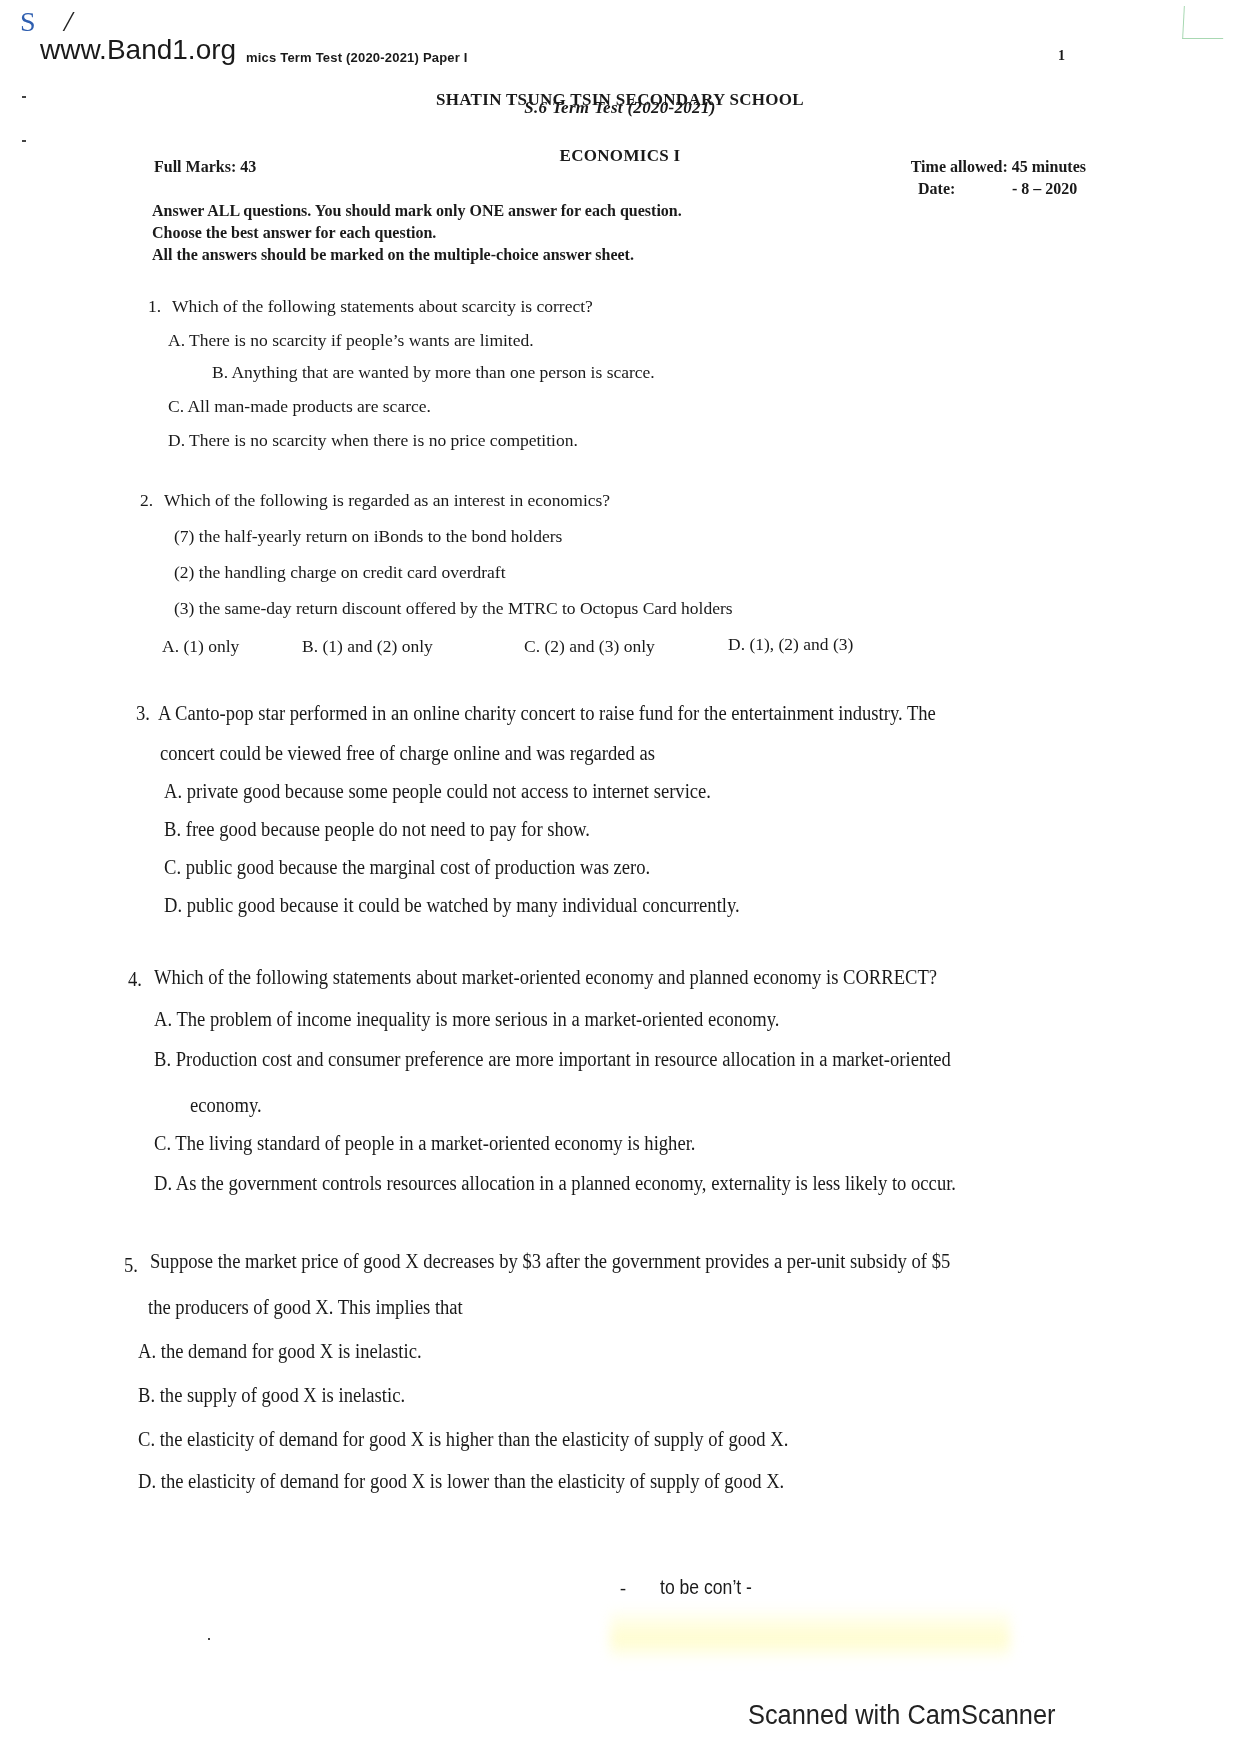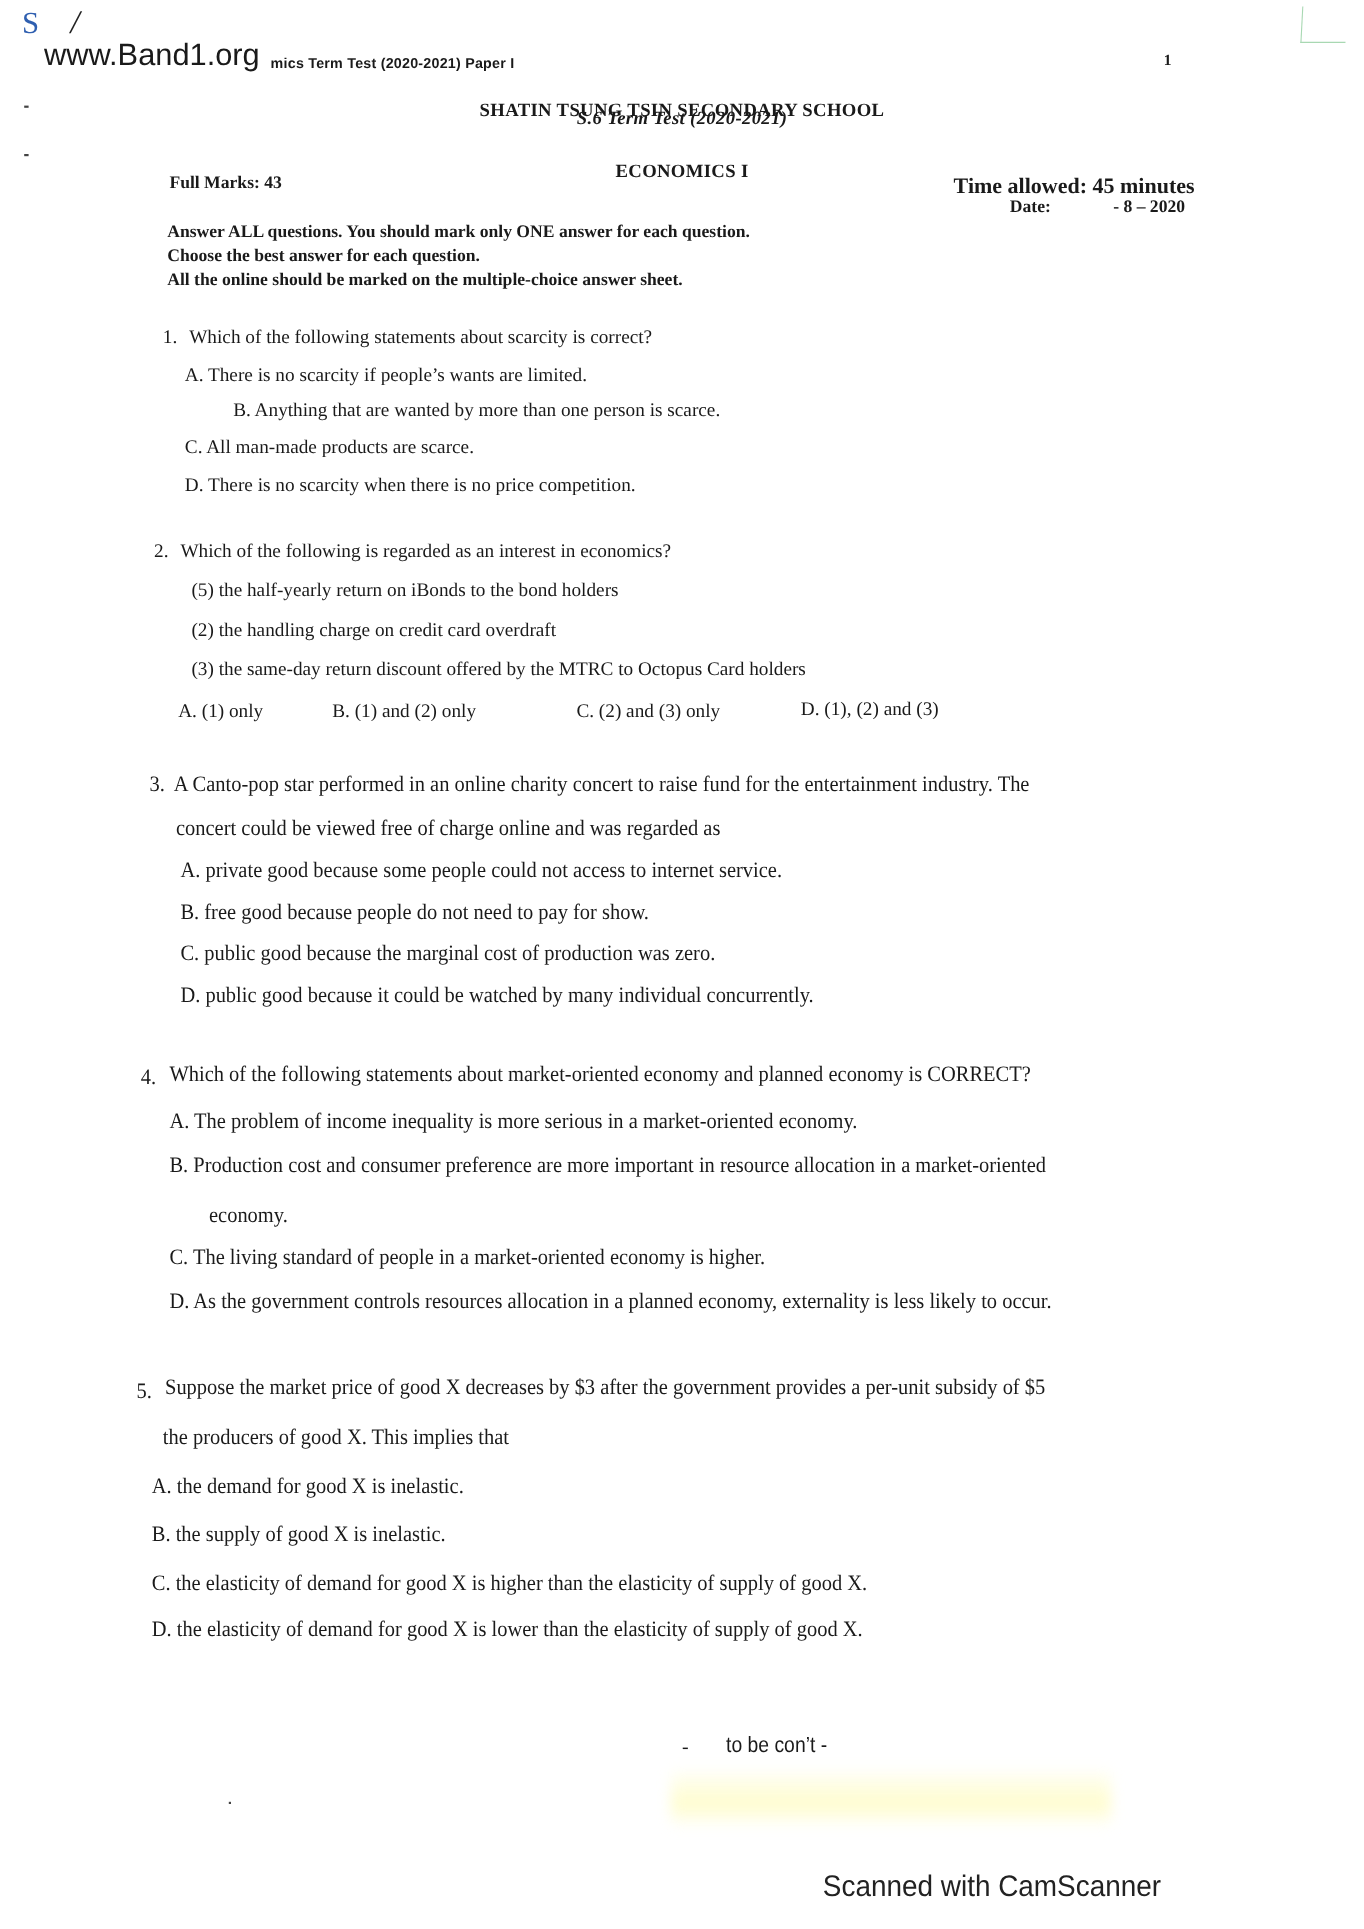--- a/index.html
+++ b/index.html
@@ -20,21 +20,21 @@
     .corner { left: 1183px; top: 6px; width: 40px; height: 32px;
       border-left: 1px solid #a8d8b2; border-bottom: 1px solid #a8d8b2; transform: skewX(-3deg); }
     .dot { width: 4px; height: 2px; background: #444; }
 
     
     .center-line { left: 0; width: 1240px; text-align: center; font-weight: bold; font-size: 17px; letter-spacing: 0.3px; }
     .l-school { top: 90px; }
     .l-term { top: 98px; font-style: italic; }
     .l-subject { top: 146px; }
     .fullmarks { left: 154px; top: 158px; font-size: 16px; font-weight: bold; }
-    .timeallowed { right: 154px; top: 158px; font-size: 20px; font-weight: bold; }
+    .timeallowed { right: 154px; top: 158px; font-size: 16px; font-weight: bold; }
     .date-label { left: 918px; top: 180px; font-size: 16px; font-weight: bold; }
     .date-value { left: 1012px; top: 180px; font-size: 16px; font-weight: bold; }
     .instr { left: 152px; font-size: 16px; font-weight: bold; text-align: right; }
     .instr-0 { top: 202px; } .instr-1 { top: 224px; } .instr-2 { top: 246px; }
 
     
     .q { font-size: 17.5px; }
     .q-lg { font-size: 20px; transform: scaleX(0.93); transform-origin: left top; }
     .opt { font-size: 17.5px; }
 
@@ -63,35 +63,35 @@
 <div class="abs center-line l-school">SHATIN TSUNG TSIN SECONDARY SCHOOL</div>
 <div class="abs center-line l-term">S.6 Term Test (2020-2021)</div>
 <div class="abs center-line l-subject">ECONOMICS I</div>
 <div class="abs fullmarks">Full Marks: 43</div>
 <div class="abs timeallowed">Time allowed: 45 minutes</div>
 <div class="abs date-label">Date:</div>
 <div class="abs date-value">- 8 – 2020</div>
 
 <div class="abs instr instr-0">Answer ALL questions. You should mark only ONE answer for each question.</div>
 <div class="abs instr instr-1">Choose the best answer for each question.</div>
-<div class="abs instr instr-2">All the online should be marked on the multiple-choice answer sheet.</div>
+<div class="abs instr instr-2">All the answers should be marked on the multiple-choice answer sheet.</div>
 
 <div>
   <div class="abs q" style="left:148px;top:296px;">1.</div>
   <div class="abs q" style="left:172px;top:296px;">Which of the following statements about scarcity is correct?</div>
   <div class="abs opt" style="left:168px;top:330px;">A. There is no scarcity if people’s wants are limited.</div>
   <div class="abs opt" style="left:168px;top:362px;margin-left:44px;">B. Anything that are wanted by more than one person is scarce.</div>
   <div class="abs opt" style="left:168px;top:396px;">C. All man-made products are scarce.</div>
   <div class="abs opt" style="left:168px;top:430px;">D. There is no scarcity when there is no price competition.</div>
 </div>
 
 <div>
   <div class="abs q" style="left:140px;top:490px;">2.</div>
   <div class="abs q" style="left:164px;top:490px;">Which of the following is regarded as an interest in economics?</div>
-  <div class="abs opt" style="left:174px;top:526px;">(5) the half-yearly return on iBonds to the bond holders</div>
+  <div class="abs opt" style="left:174px;top:526px;">(7) the half-yearly return on iBonds to the bond holders</div>
   <div class="abs opt" style="left:174px;top:562px;">(2) the handling charge on credit card overdraft</div>
   <div class="abs opt" style="left:174px;top:598px;">(3) the same-day return discount offered by the MTRC to Octopus Card holders</div>
   <div class="abs opt" style="left:162px;top:636px;">A. (1) only</div>
   <div class="abs opt" style="left:302px;top:636px;">B. (1) and (2) only</div>
   <div class="abs opt" style="left:524px;top:636px;">C. (2) and (3) only</div>
   <div class="abs opt" style="left:728px;top:634px;">D. (1), (2) and (3)</div>
 </div>
 
 <div>
   <div class="abs q-lg" style="left:136px;top:702px;">3.</div>

